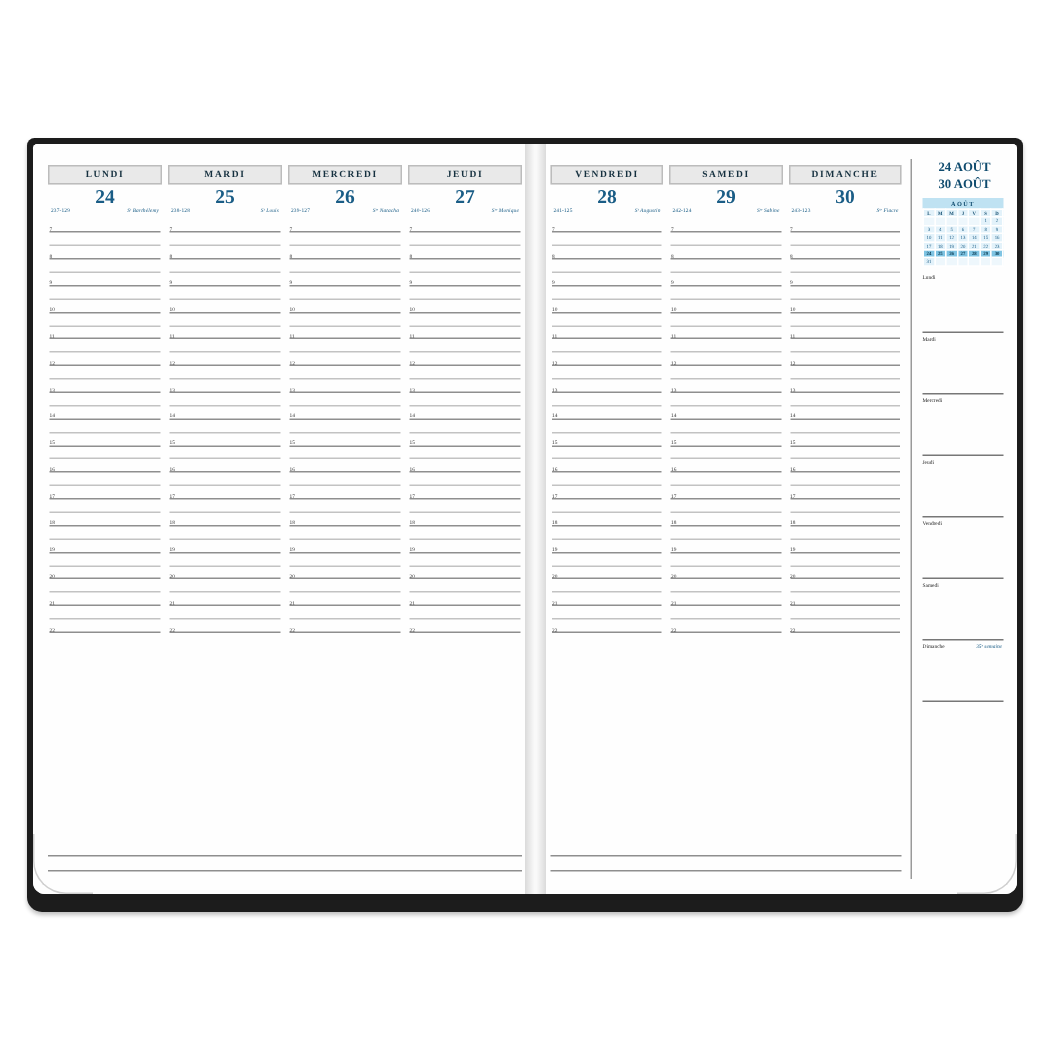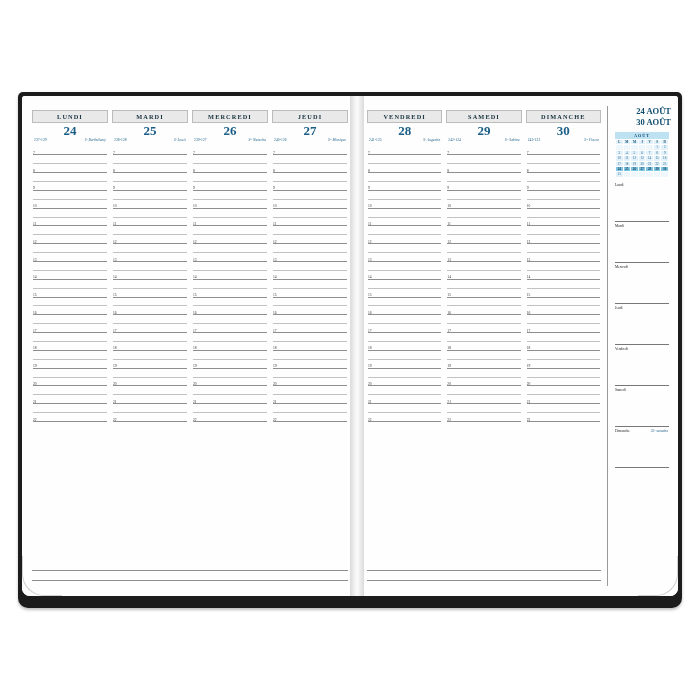--- a/index.html
+++ b/index.html
@@ -165,21 +165,21 @@
   .side-divider {
     position: absolute;
     left: 250px; top: 10px;
     width: 0; height: 480px;
     border-left: 0.7px solid #9a9a9a;
   }
   .side-title {
     color: #0f4b6e;
     font-weight: bold;
     font-size: 8.5px;
-    text-align: right;
+    text-align: center;
     line-height: 11px;
     padding-left: 2px;
   }
   .mini-cal {
     margin: 4px 0 0 2px;
     width: 54px;
     border-collapse: collapse;
     font-size: 3.2px;
     color: #1a5d86;
   }

